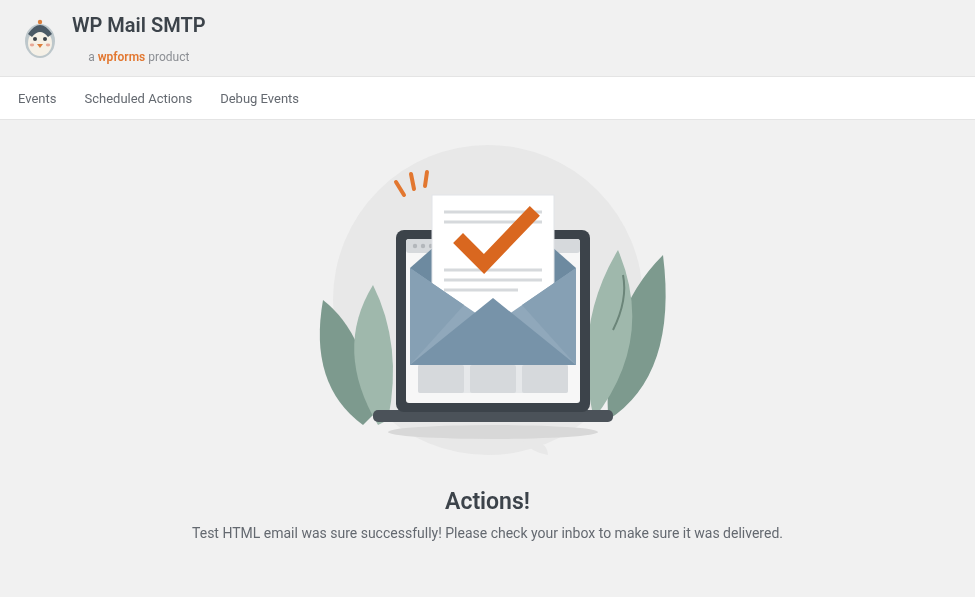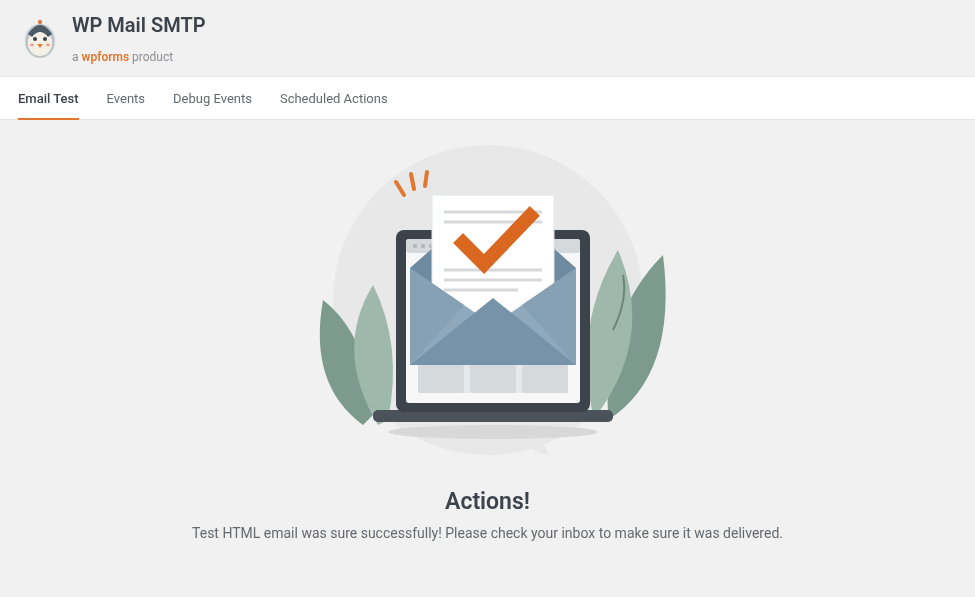--- a/index.html
+++ b/index.html
@@ -15,21 +15,21 @@
       padding: 14px 20px 12px;
       display: flex;
       align-items: center;
     }
     .logo-wrap {
       display: flex;
       align-items: center;
       gap: 12px;
     }
     .logo-icon-svg { display: block; }
-    .logo-text { display: flex; flex-direction: column; }
+    .logo-text { display: flex; flex-direction: column; align-items: center; }
     .brand {
       color: #3c434a;
       font-size: 20px;
       font-weight: 600;
       line-height: 1.1;
     }
     .subbrand {
       color: #8c8f94;
       font-size: 12px;
       margin-top: 14px;
@@ -97,24 +97,23 @@
     <div class="logo-text">
       <div class="brand">WP Mail SMTP</div>
       <div class="subbrand">
         <span>a </span><span class="subbrand-accent">wpforms</span><span> product</span>
       </div>
     </div>
   </div>
 </div>
 
 <div class="tabbar">
-  <div class="tab active">Email Test</div>
   <div class="tab">Events</div>
+  <div class="tab">Scheduled Actions</div>
   <div class="tab">Debug Events</div>
-  <div class="tab">Scheduled Actions</div>
 </div>
 
 <div class="content">
   <div class="illustration">
     <svg width="420" height="330" viewBox="0 0 420 330">
 
       <circle cx="210" cy="160" r="155" fill="#e8e8e8"></circle>
 
       <path d="M 85 285 Q 30 245 45 160 Q 90 195 95 275 Z" fill="#7d9a8e"></path>
       <path d="M 100 285 Q 55 210 95 145 Q 125 205 110 280 Z" fill="#9fb8ac"></path>

